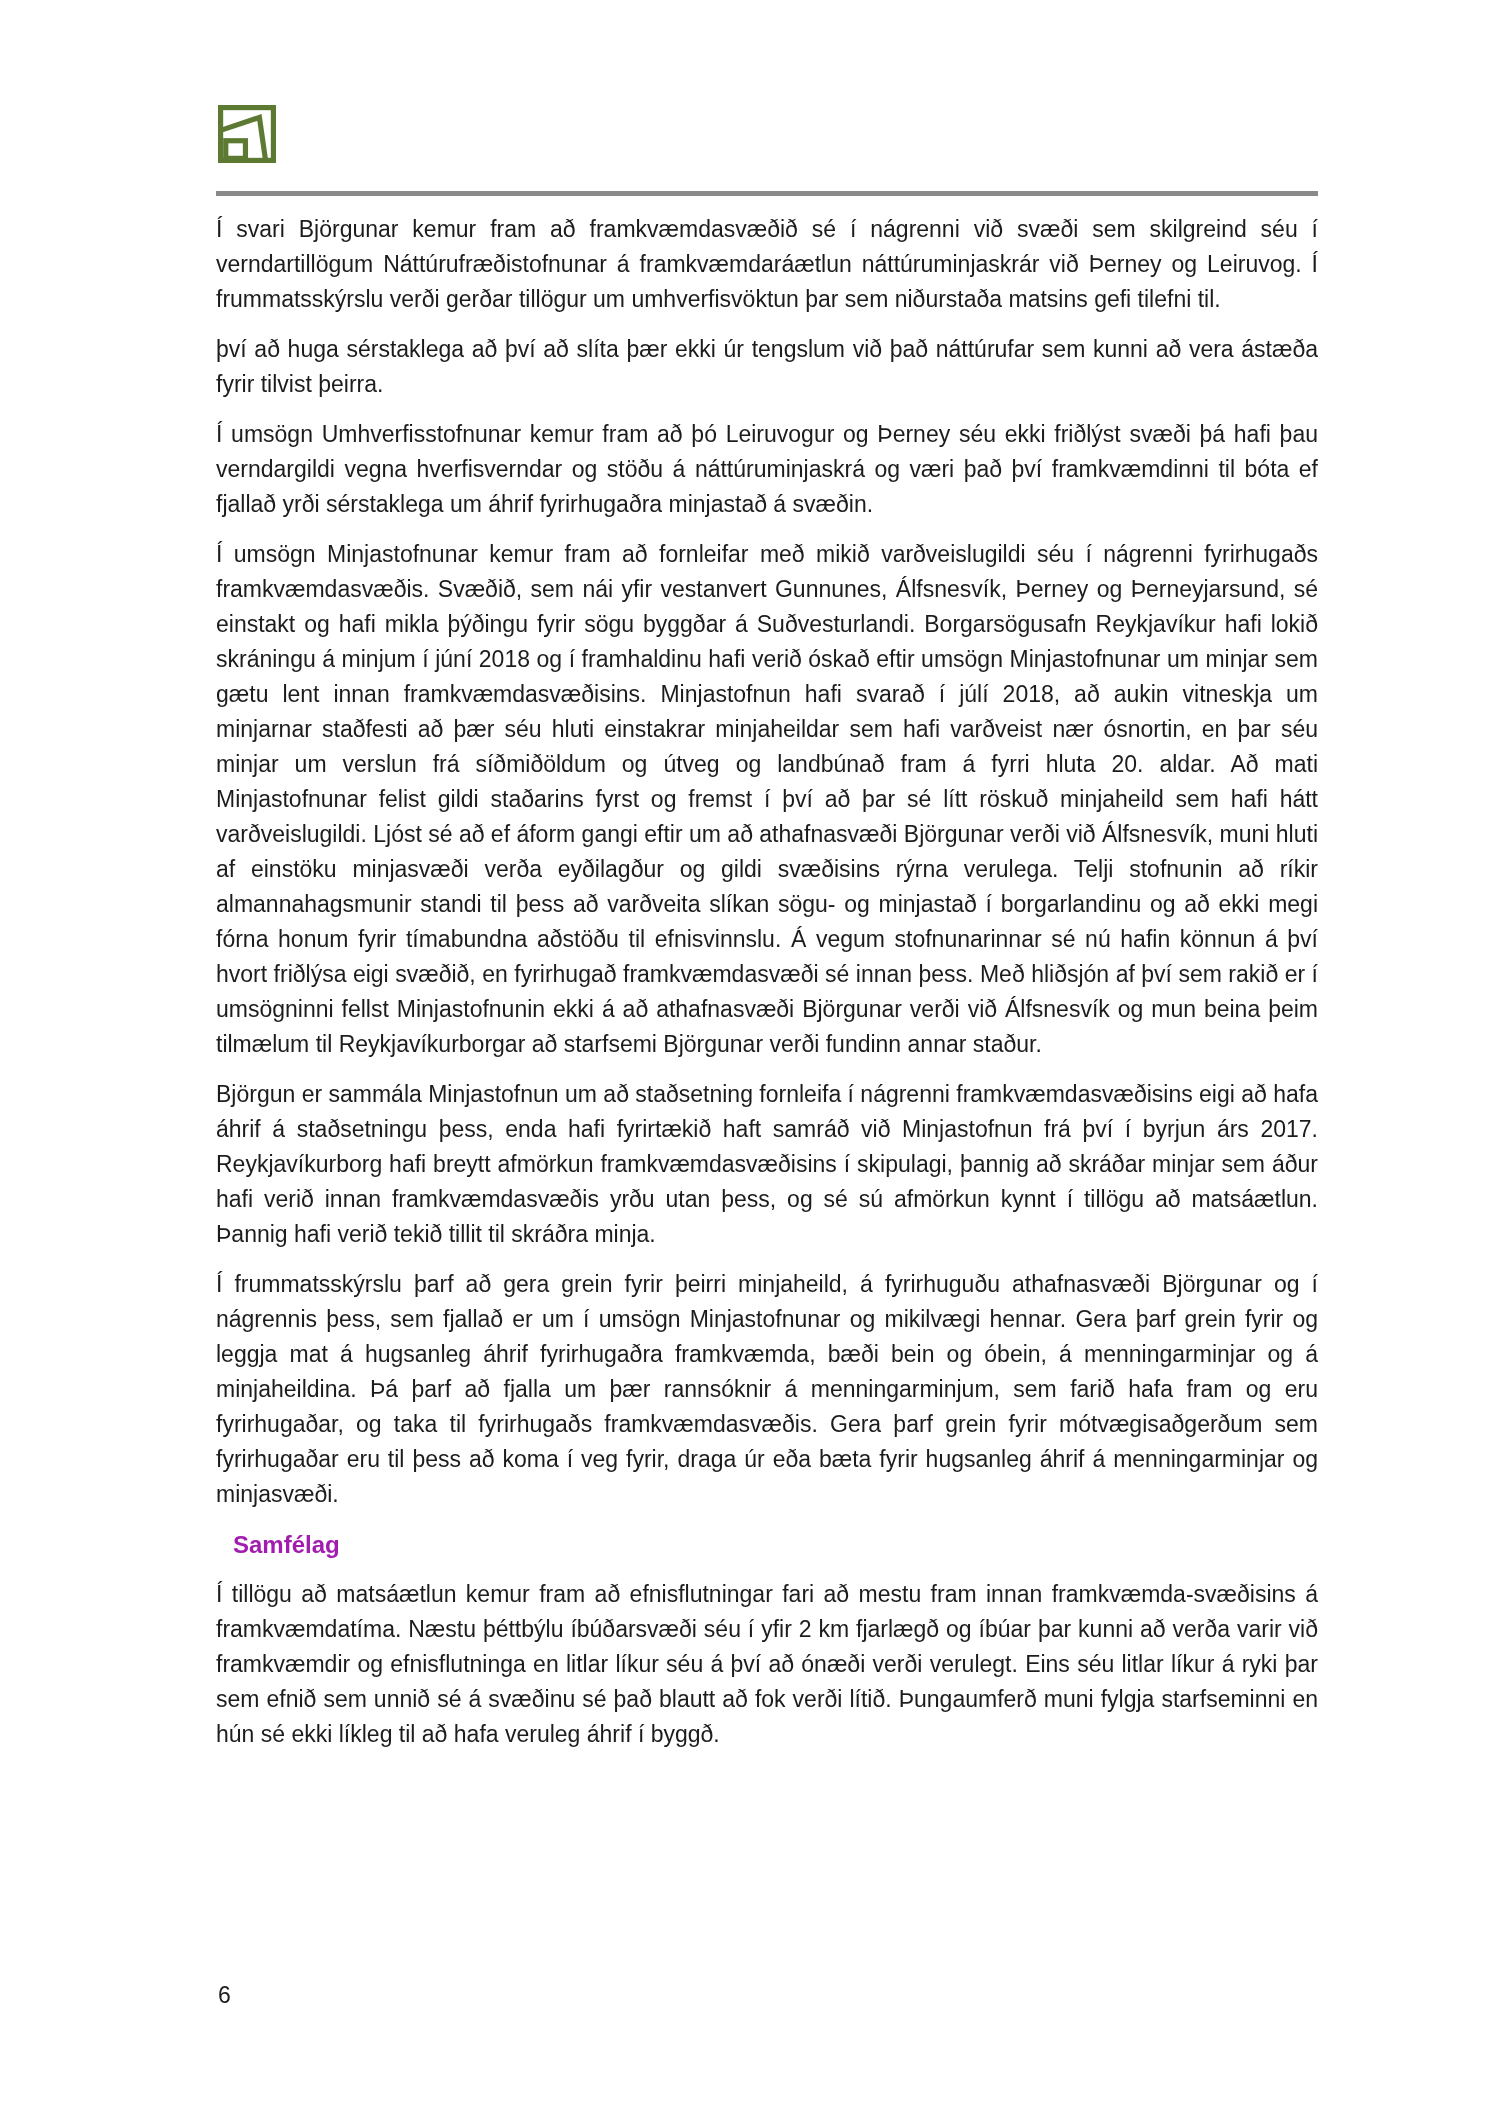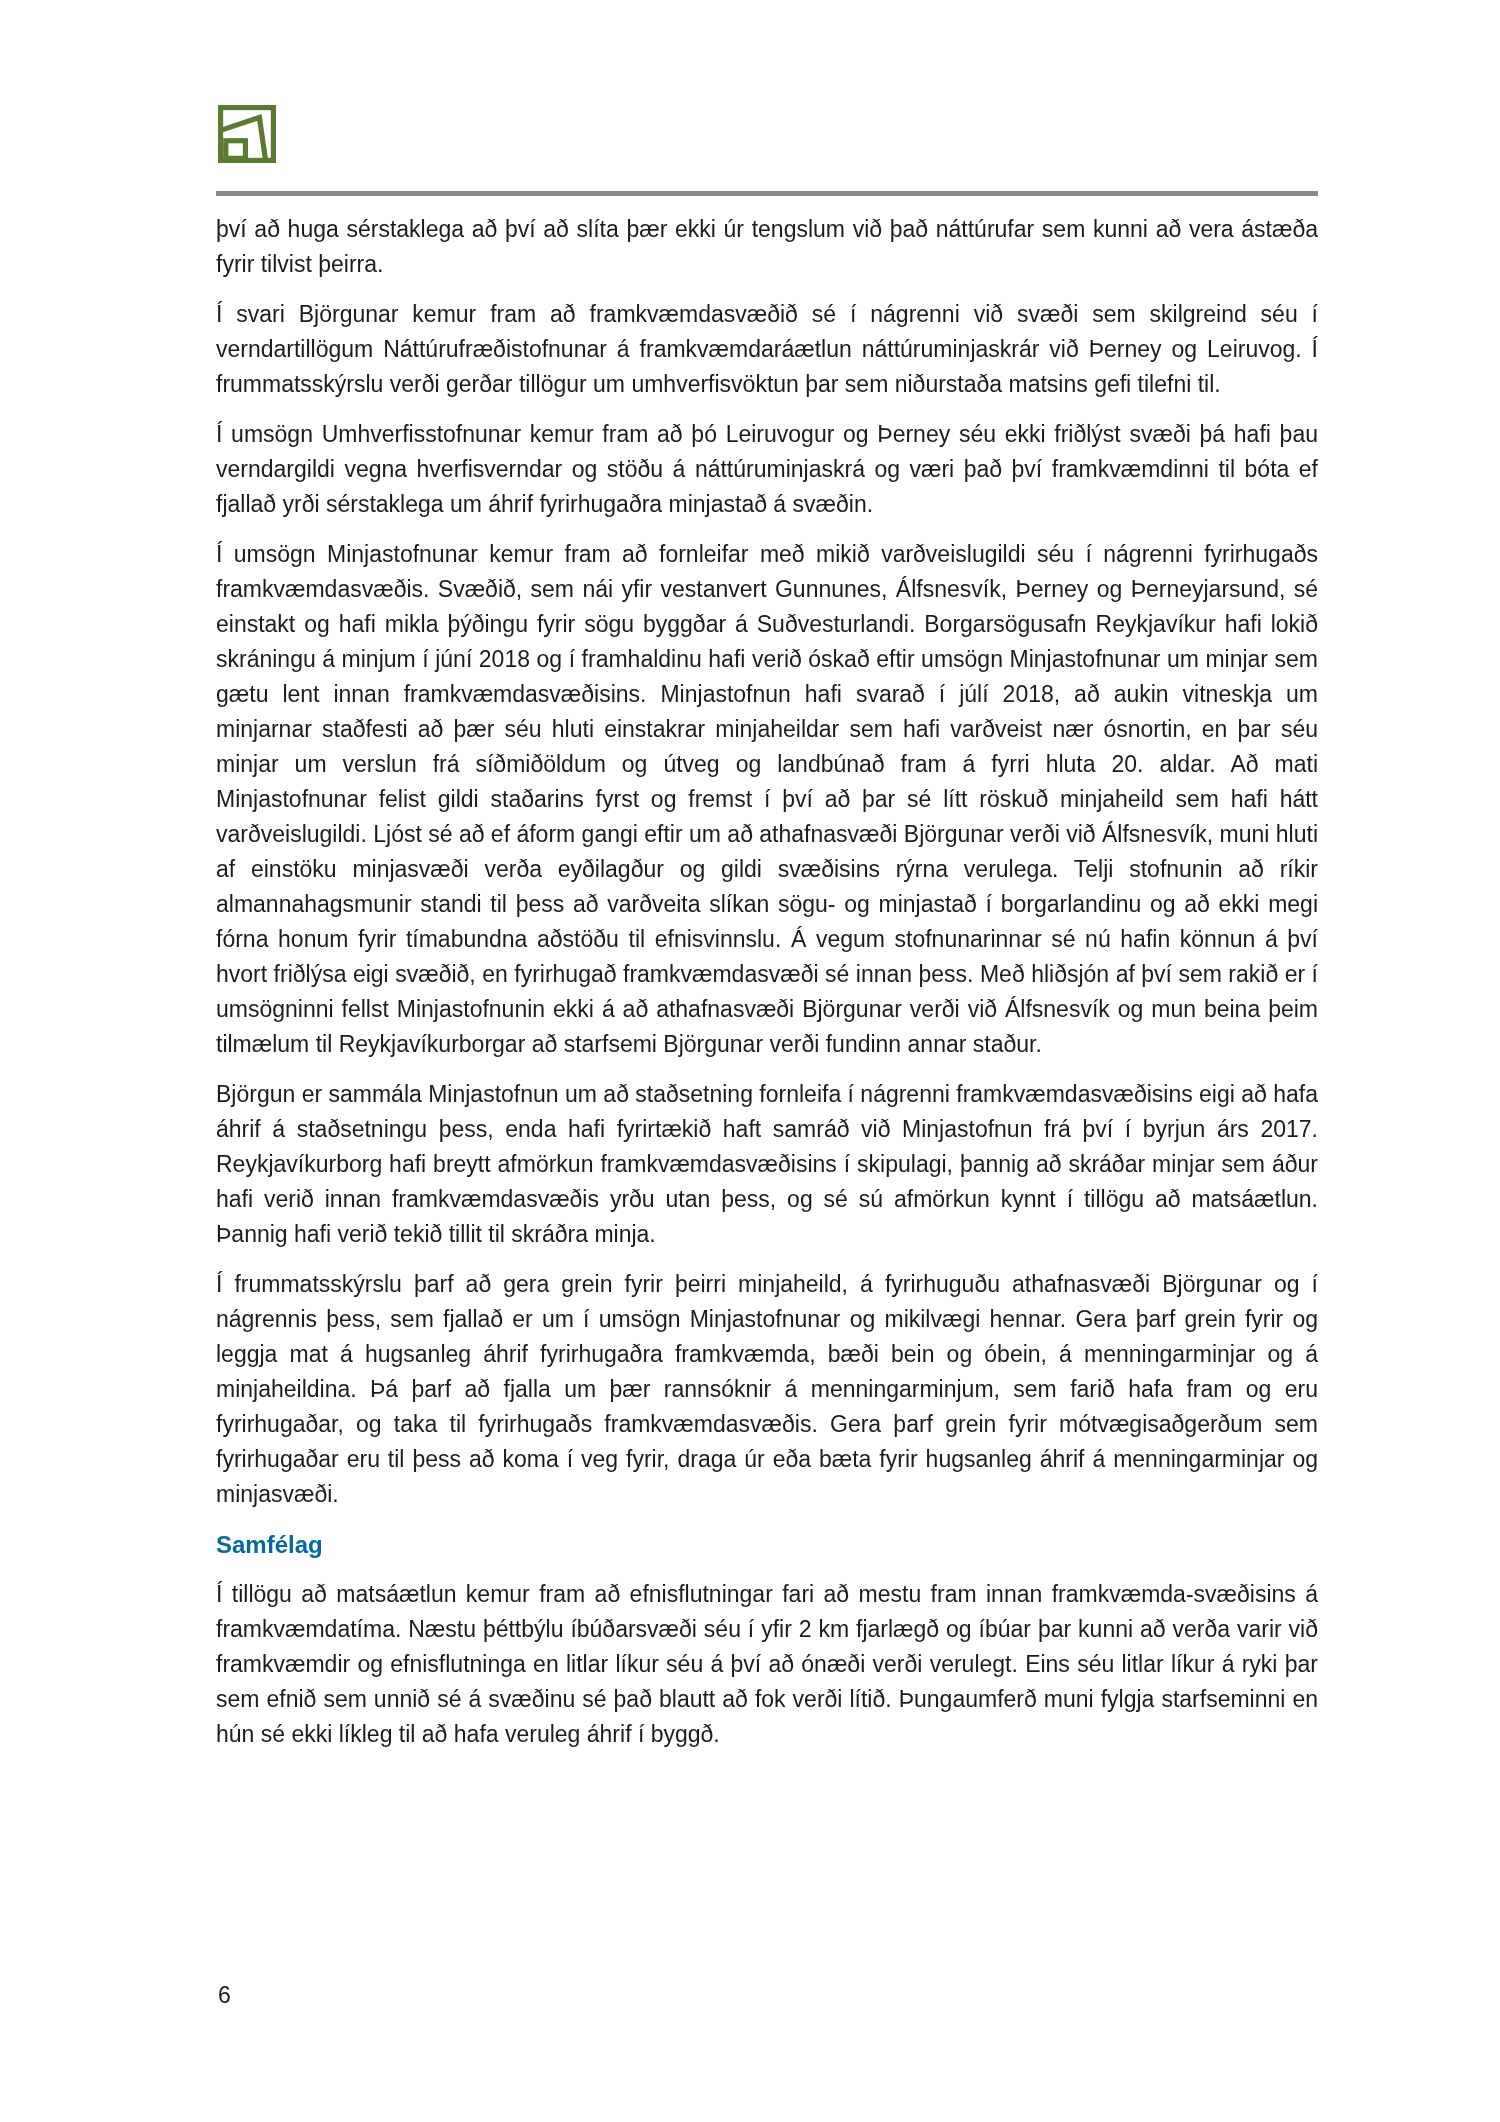--- a/index.html
+++ b/index.html
@@ -41,22 +41,22 @@
     font-size: 23px;
     line-height: 35px;
     text-align: justify;
     text-justify: inter-word;
     margin: 0 0 15px 0;
   }
   .content h2.section-heading {
     font-size: 24px;
     line-height: 35px;
     font-weight: bold;
-    color: #0369a1;
-    margin: 13px 0 15px 0;
+    color: #a21caf;
+    margin: 13px 0 15px 17px;
   }
   .page-number {
     position: absolute;
     left: 218px;
     top: 1978px;
     font-size: 23px;
     line-height: 35px;
     color: #1c1c1c;
   }
 </style>
@@ -67,22 +67,22 @@
 
   <svg class="logo" viewBox="0 0 56 56" xmlns="http://www.w3.org/2000/svg" aria-hidden="true">
     <rect x="2.5" y="2.5" width="51" height="51" fill="none" stroke="#5d7a32" stroke-width="5"></rect>
     <polyline points="4,24 40,12 46,54" fill="none" stroke="#5d7a32" stroke-width="5"></polyline>
     <rect x="7.5" y="34.5" width="19" height="17" fill="none" stroke="#5d7a32" stroke-width="5"></rect>
   </svg>
 
   <div class="header-rule"></div>
 
   <div class="content">
+    <p class="body-par">Í svari Björgunar kemur fram að framkvæmdasvæðið sé í nágrenni við svæði sem skilgreind séu í verndartillögum Náttúrufræðistofnunar á framkvæmdaráætlun náttúruminjaskrár við Þerney og Leiruvog. Í frummatsskýrslu verði gerðar tillögur um umhverfisvöktun þar sem niðurstaða matsins gefi tilefni til.</p>
     <p class="body-par">því að huga sérstaklega að því að slíta þær ekki úr tengslum við það náttúrufar sem kunni að vera ástæða fyrir tilvist þeirra.</p>
-    <p class="body-par">Í svari Björgunar kemur fram að framkvæmdasvæðið sé í nágrenni við svæði sem skilgreind séu í verndartillögum Náttúrufræðistofnunar á framkvæmdaráætlun náttúruminjaskrár við Þerney og Leiruvog. Í frummatsskýrslu verði gerðar tillögur um umhverfisvöktun þar sem niðurstaða matsins gefi tilefni til.</p>
     <p class="body-par">Í umsögn Umhverfisstofnunar kemur fram að þó Leiruvogur og Þerney séu ekki friðlýst svæði þá hafi þau verndargildi vegna hverfisverndar og stöðu á náttúruminjaskrá og væri það því framkvæmdinni til bóta ef fjallað yrði sérstaklega um áhrif fyrirhugaðra minjastað á svæðin.</p>
     <p class="body-par">Í umsögn Minjastofnunar kemur fram að fornleifar með mikið varðveislugildi séu í nágrenni fyrirhugaðs framkvæmdasvæðis. Svæðið, sem nái yfir vestanvert Gunnunes, Álfsnesvík, Þerney og Þerneyjarsund, sé einstakt og hafi mikla þýðingu fyrir sögu byggðar á Suðvesturlandi. Borgarsögusafn Reykjavíkur hafi lokið skráningu á minjum í júní 2018 og í framhaldinu hafi verið óskað eftir umsögn Minjastofnunar um minjar sem gætu lent innan framkvæmdasvæðisins. Minjastofnun hafi svarað í júlí 2018, að aukin vitneskja um minjarnar staðfesti að þær séu hluti einstakrar minjaheildar sem hafi varðveist nær ósnortin, en þar séu minjar um verslun frá síðmiðöldum og útveg og landbúnað fram á fyrri hluta 20. aldar. Að mati Minjastofnunar felist gildi staðarins fyrst og fremst í því að þar sé lítt röskuð minjaheild sem hafi hátt varðveislugildi. Ljóst sé að ef áform gangi eftir um að athafnasvæði Björgunar verði við Álfsnesvík, muni hluti af einstöku minjasvæði verða eyðilagður og gildi svæðisins rýrna verulega. Telji stofnunin að ríkir almannahagsmunir standi til þess að varðveita slíkan sögu- og minjastað í borgarlandinu og að ekki megi fórna honum fyrir tímabundna aðstöðu til efnisvinnslu. Á vegum stofnunarinnar sé nú hafin könnun á því hvort friðlýsa eigi svæðið, en fyrirhugað framkvæmdasvæði sé innan þess. Með hliðsjón af því sem rakið er í umsögninni fellst Minjastofnunin ekki á að athafnasvæði Björgunar verði við Álfsnesvík og mun beina þeim tilmælum til Reykjavíkurborgar að starfsemi Björgunar verði fundinn annar staður.</p>
     <p class="body-par">Björgun er sammála Minjastofnun um að staðsetning fornleifa í nágrenni framkvæmdasvæðisins eigi að hafa áhrif á staðsetningu þess, enda hafi fyrirtækið haft samráð við Minjastofnun frá því í byrjun árs 2017. Reykjavíkurborg hafi breytt afmörkun framkvæmdasvæðisins í skipulagi, þannig að skráðar minjar sem áður hafi verið innan framkvæmdasvæðis yrðu utan þess, og sé sú afmörkun kynnt í tillögu að matsáætlun. Þannig hafi verið tekið tillit til skráðra minja.</p>
     <p class="body-par">Í frummatsskýrslu þarf að gera grein fyrir þeirri minjaheild, á fyrirhuguðu athafnasvæði Björgunar og í nágrennis þess, sem fjallað er um í umsögn Minjastofnunar og mikilvægi hennar. Gera þarf grein fyrir og leggja mat á hugsanleg áhrif fyrirhugaðra framkvæmda, bæði bein og óbein, á menningarminjar og á minjaheildina. Þá þarf að fjalla um þær rannsóknir á menningarminjum, sem farið hafa fram og eru fyrirhugaðar, og taka til fyrirhugaðs framkvæmdasvæðis. Gera þarf grein fyrir mótvægisaðgerðum sem fyrirhugaðar eru til þess að koma í veg fyrir, draga úr eða bæta fyrir hugsanleg áhrif á menningarminjar og minjasvæði.</p>
     <h2 class="section-heading">Samfélag</h2>
     <p class="body-par">Í tillögu að matsáætlun kemur fram að efnisflutningar fari að mestu fram innan framkvæmda-svæðisins á framkvæmdatíma. Næstu þéttbýlu íbúðarsvæði séu í yfir 2 km fjarlægð og íbúar þar kunni að verða varir við framkvæmdir og efnisflutninga en litlar líkur séu á því að ónæði verði verulegt. Eins séu litlar líkur á ryki þar sem efnið sem unnið sé á svæðinu sé það blautt að fok verði lítið. Þungaumferð muni fylgja starfseminni en hún sé ekki líkleg til að hafa veruleg áhrif í byggð.</p>
   </div>
 
   <div class="page-number">6</div>
 

